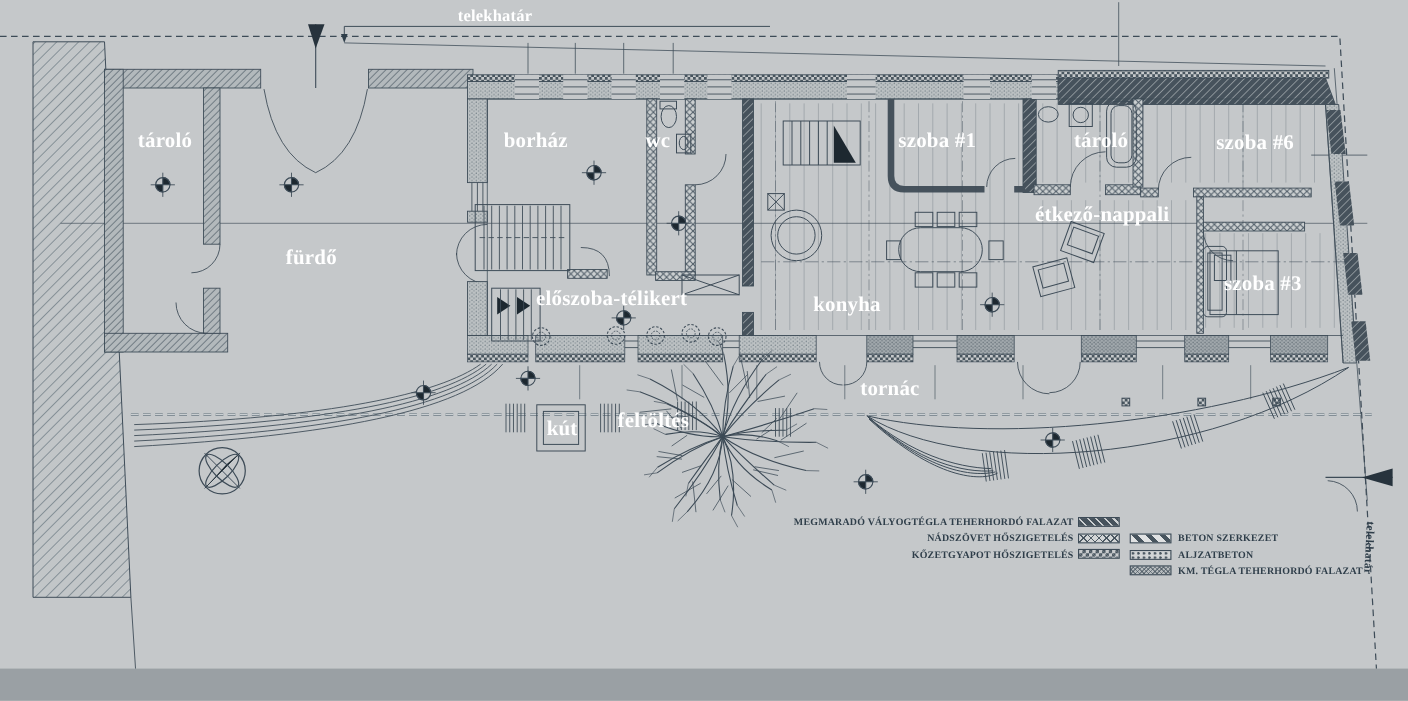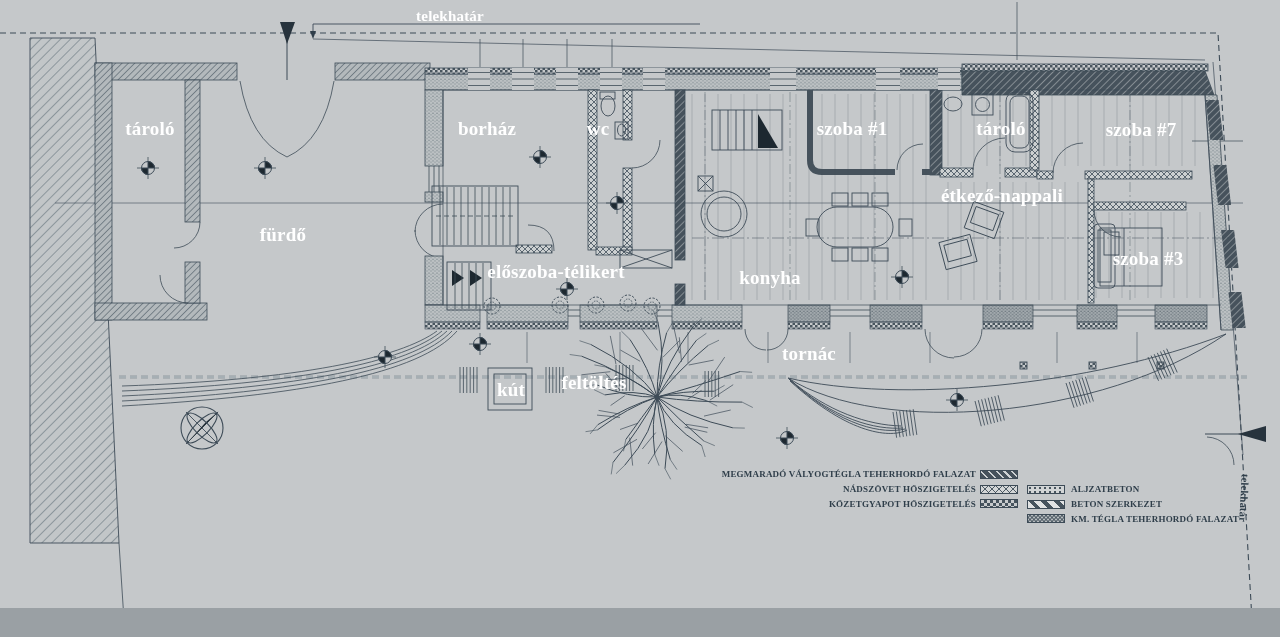--- a/index.html
+++ b/index.html
@@ -678,21 +678,21 @@
 </svg>
 
 <div class="lbl big" style="left:450px;top:16px">telekhatár</div>
 <div class="lbl" style="left:150px;top:129px">tároló</div>
 <div class="lbl" style="left:283px;top:235px">fürdő</div>
 <div class="lbl" style="left:487px;top:129px">borház</div>
 <div class="lbl" style="left:598px;top:129px">wc</div>
 <div class="lbl" style="left:556px;top:272px">előszoba-télikert</div>
 <div class="lbl" style="left:852px;top:129px">szoba #1</div>
 <div class="lbl" style="left:1001px;top:129px">tároló</div>
-<div class="lbl" style="left:1141px;top:130px">szoba #7</div>
+<div class="lbl" style="left:1141px;top:130px">szoba #6</div>
 <div class="lbl" style="left:1002px;top:196px">étkező-nappali</div>
 <div class="lbl" style="left:770px;top:278px">konyha</div>
 <div class="lbl" style="left:1148px;top:259px">szoba #3</div>
 <div class="lbl" style="left:809px;top:354px">tornác</div>
 <div class="lbl" style="left:511px;top:390px">kút</div>
 <div class="lbl" style="left:594px;top:383px">feltöltés</div>
 <div class="lbl dark vert" style="left:1244px;top:498px">telekhatár</div>
 
 <div class="legendL">
   <div class="lrow">
@@ -703,26 +703,26 @@
         <span class="txt">NÁDSZÖVET HŐSZIGETELÉS</span>
         <span class="sw sw-cross-diamond"></span>
       </div>
   <div class="lrow">
         <span class="txt">KŐZETGYAPOT HŐSZIGETELÉS</span>
         <span class="sw sw-checker"></span>
       </div>
 </div>
 <div class="legendR">
   <div class="lrow">
+        <span class="sw sw-diag-wide"></span>
+        <span class="txt2">BETON SZERKEZET</span>
+      </div>
+  <div class="lrow">
         <span class="sw sw-dots"></span>
         <span class="txt2">ALJZATBETON</span>
-      </div>
-  <div class="lrow">
-        <span class="sw sw-diag-wide"></span>
-        <span class="txt2">BETON SZERKEZET</span>
       </div>
   <div class="lrow">
         <span class="sw sw-cross-fine"></span>
         <span class="txt2">KM. TÉGLA TEHERHORDÓ FALAZAT</span>
       </div>
 </div>
 
 </div>
 
 </body></html>

